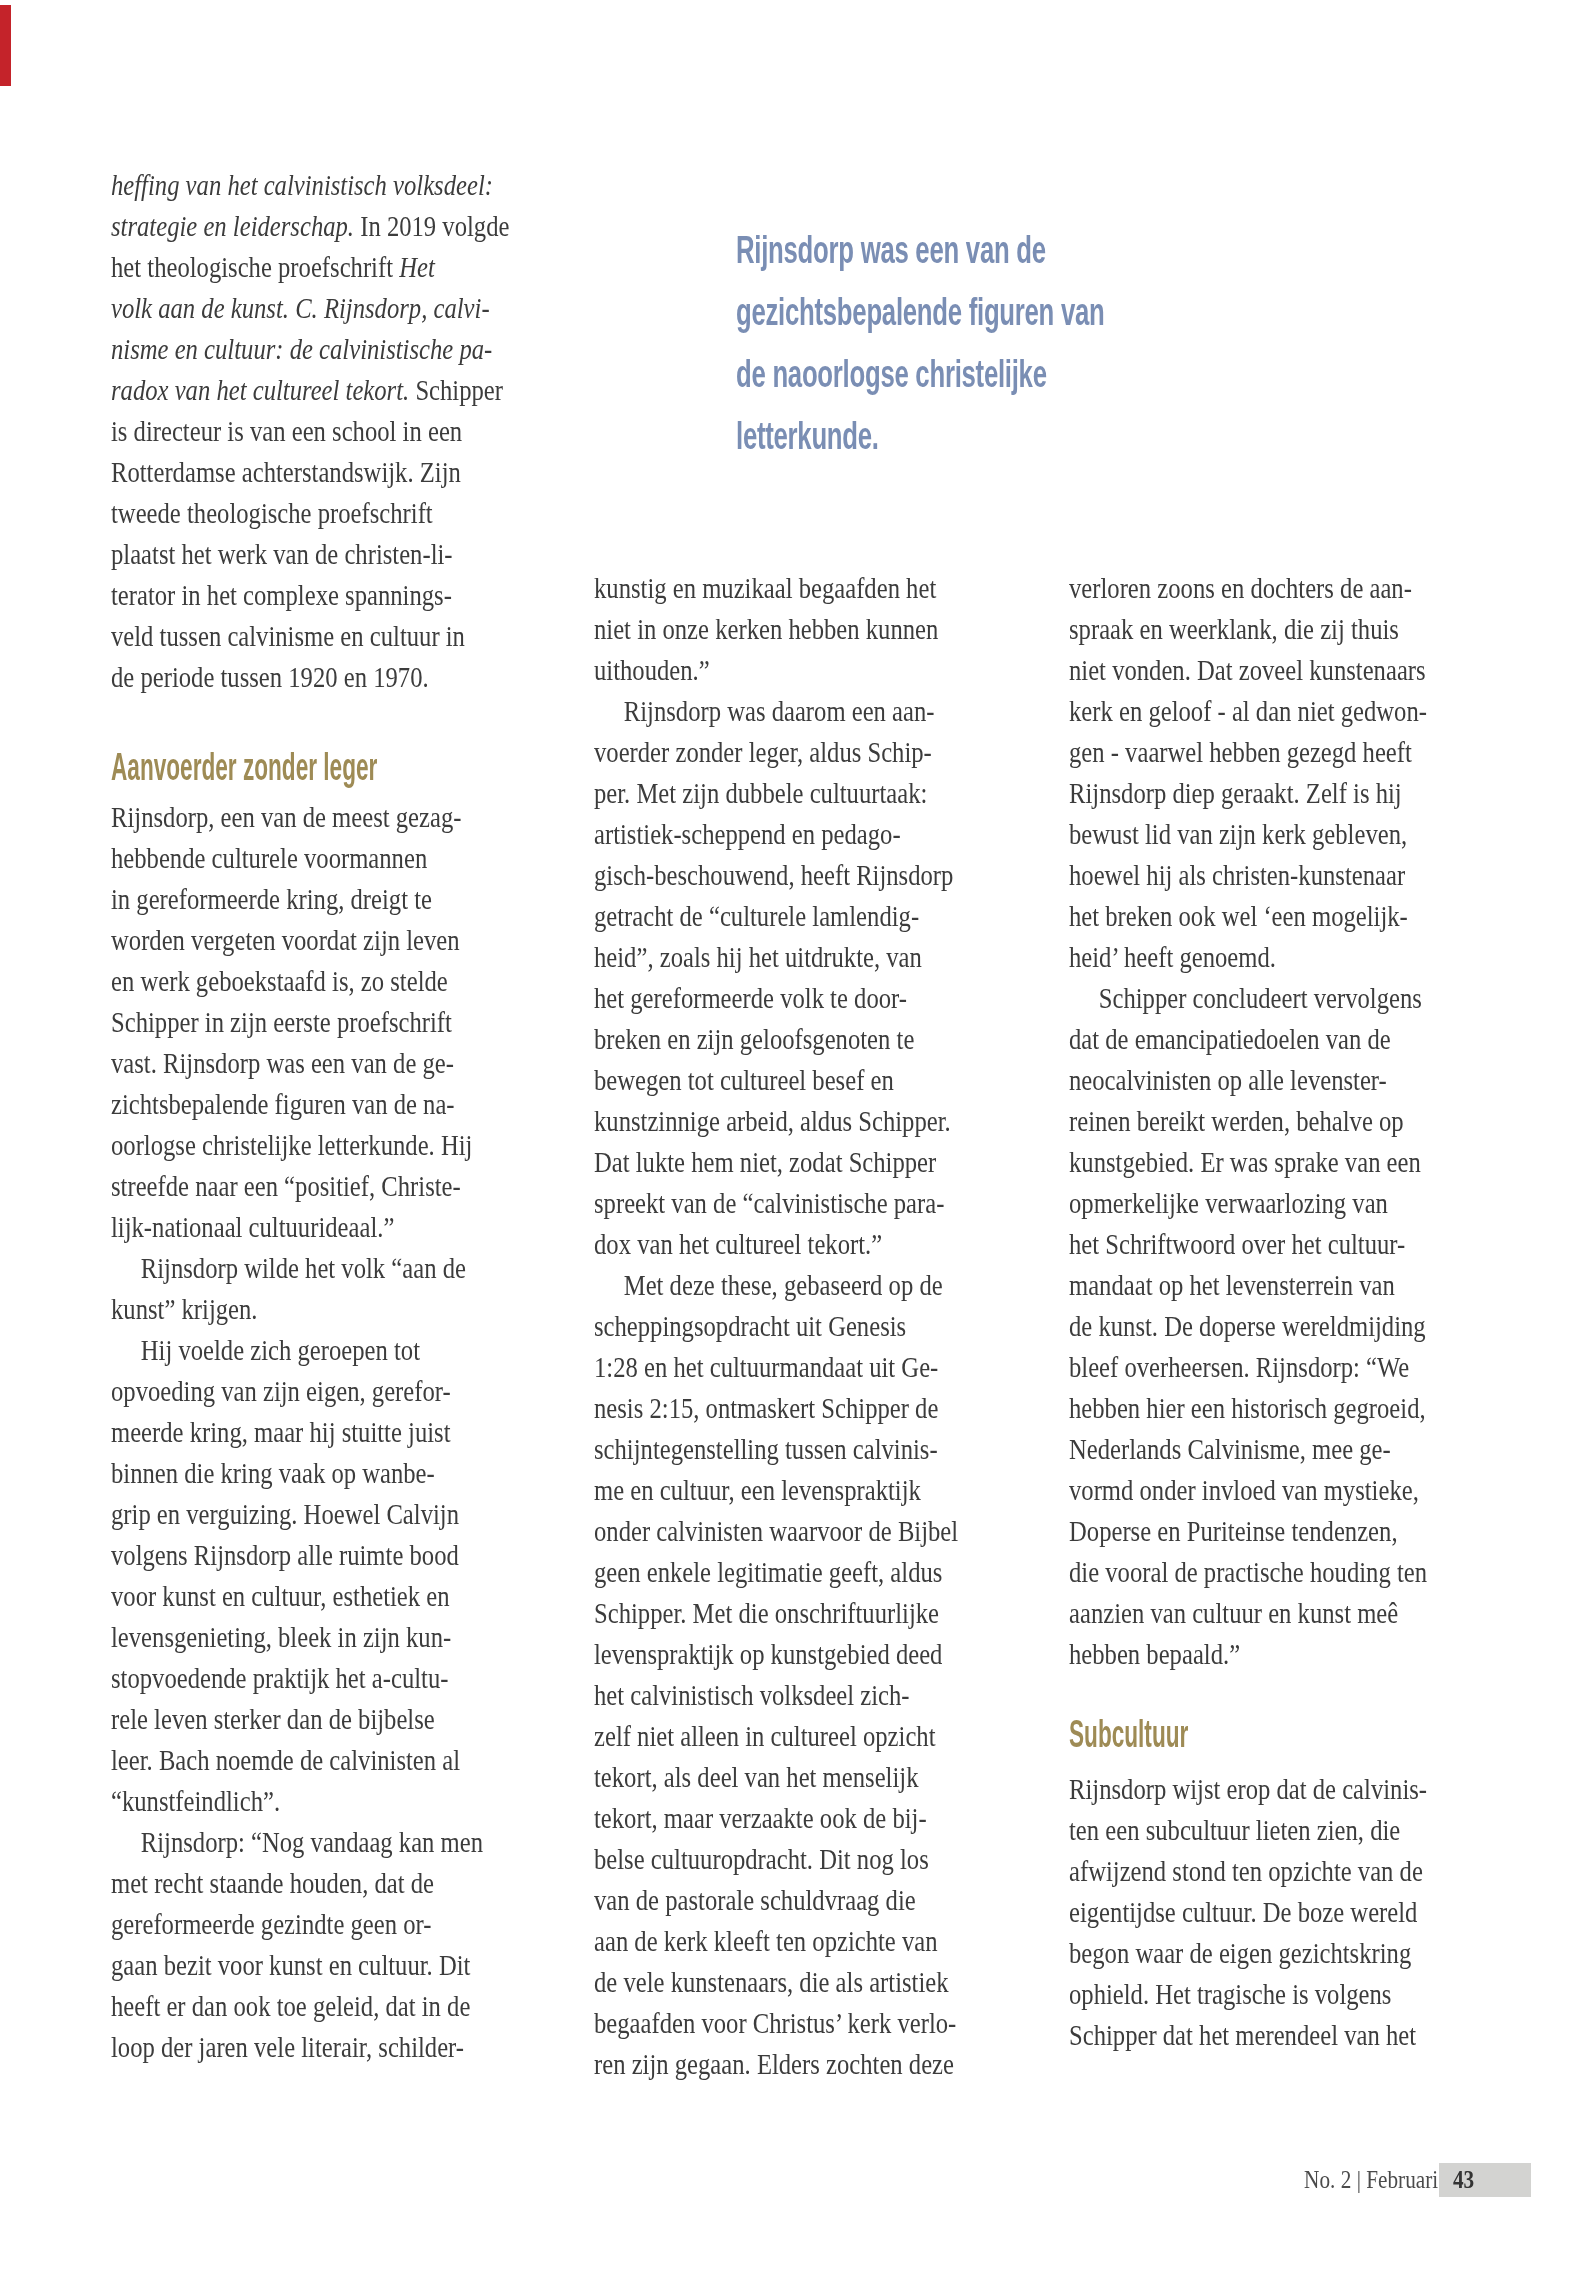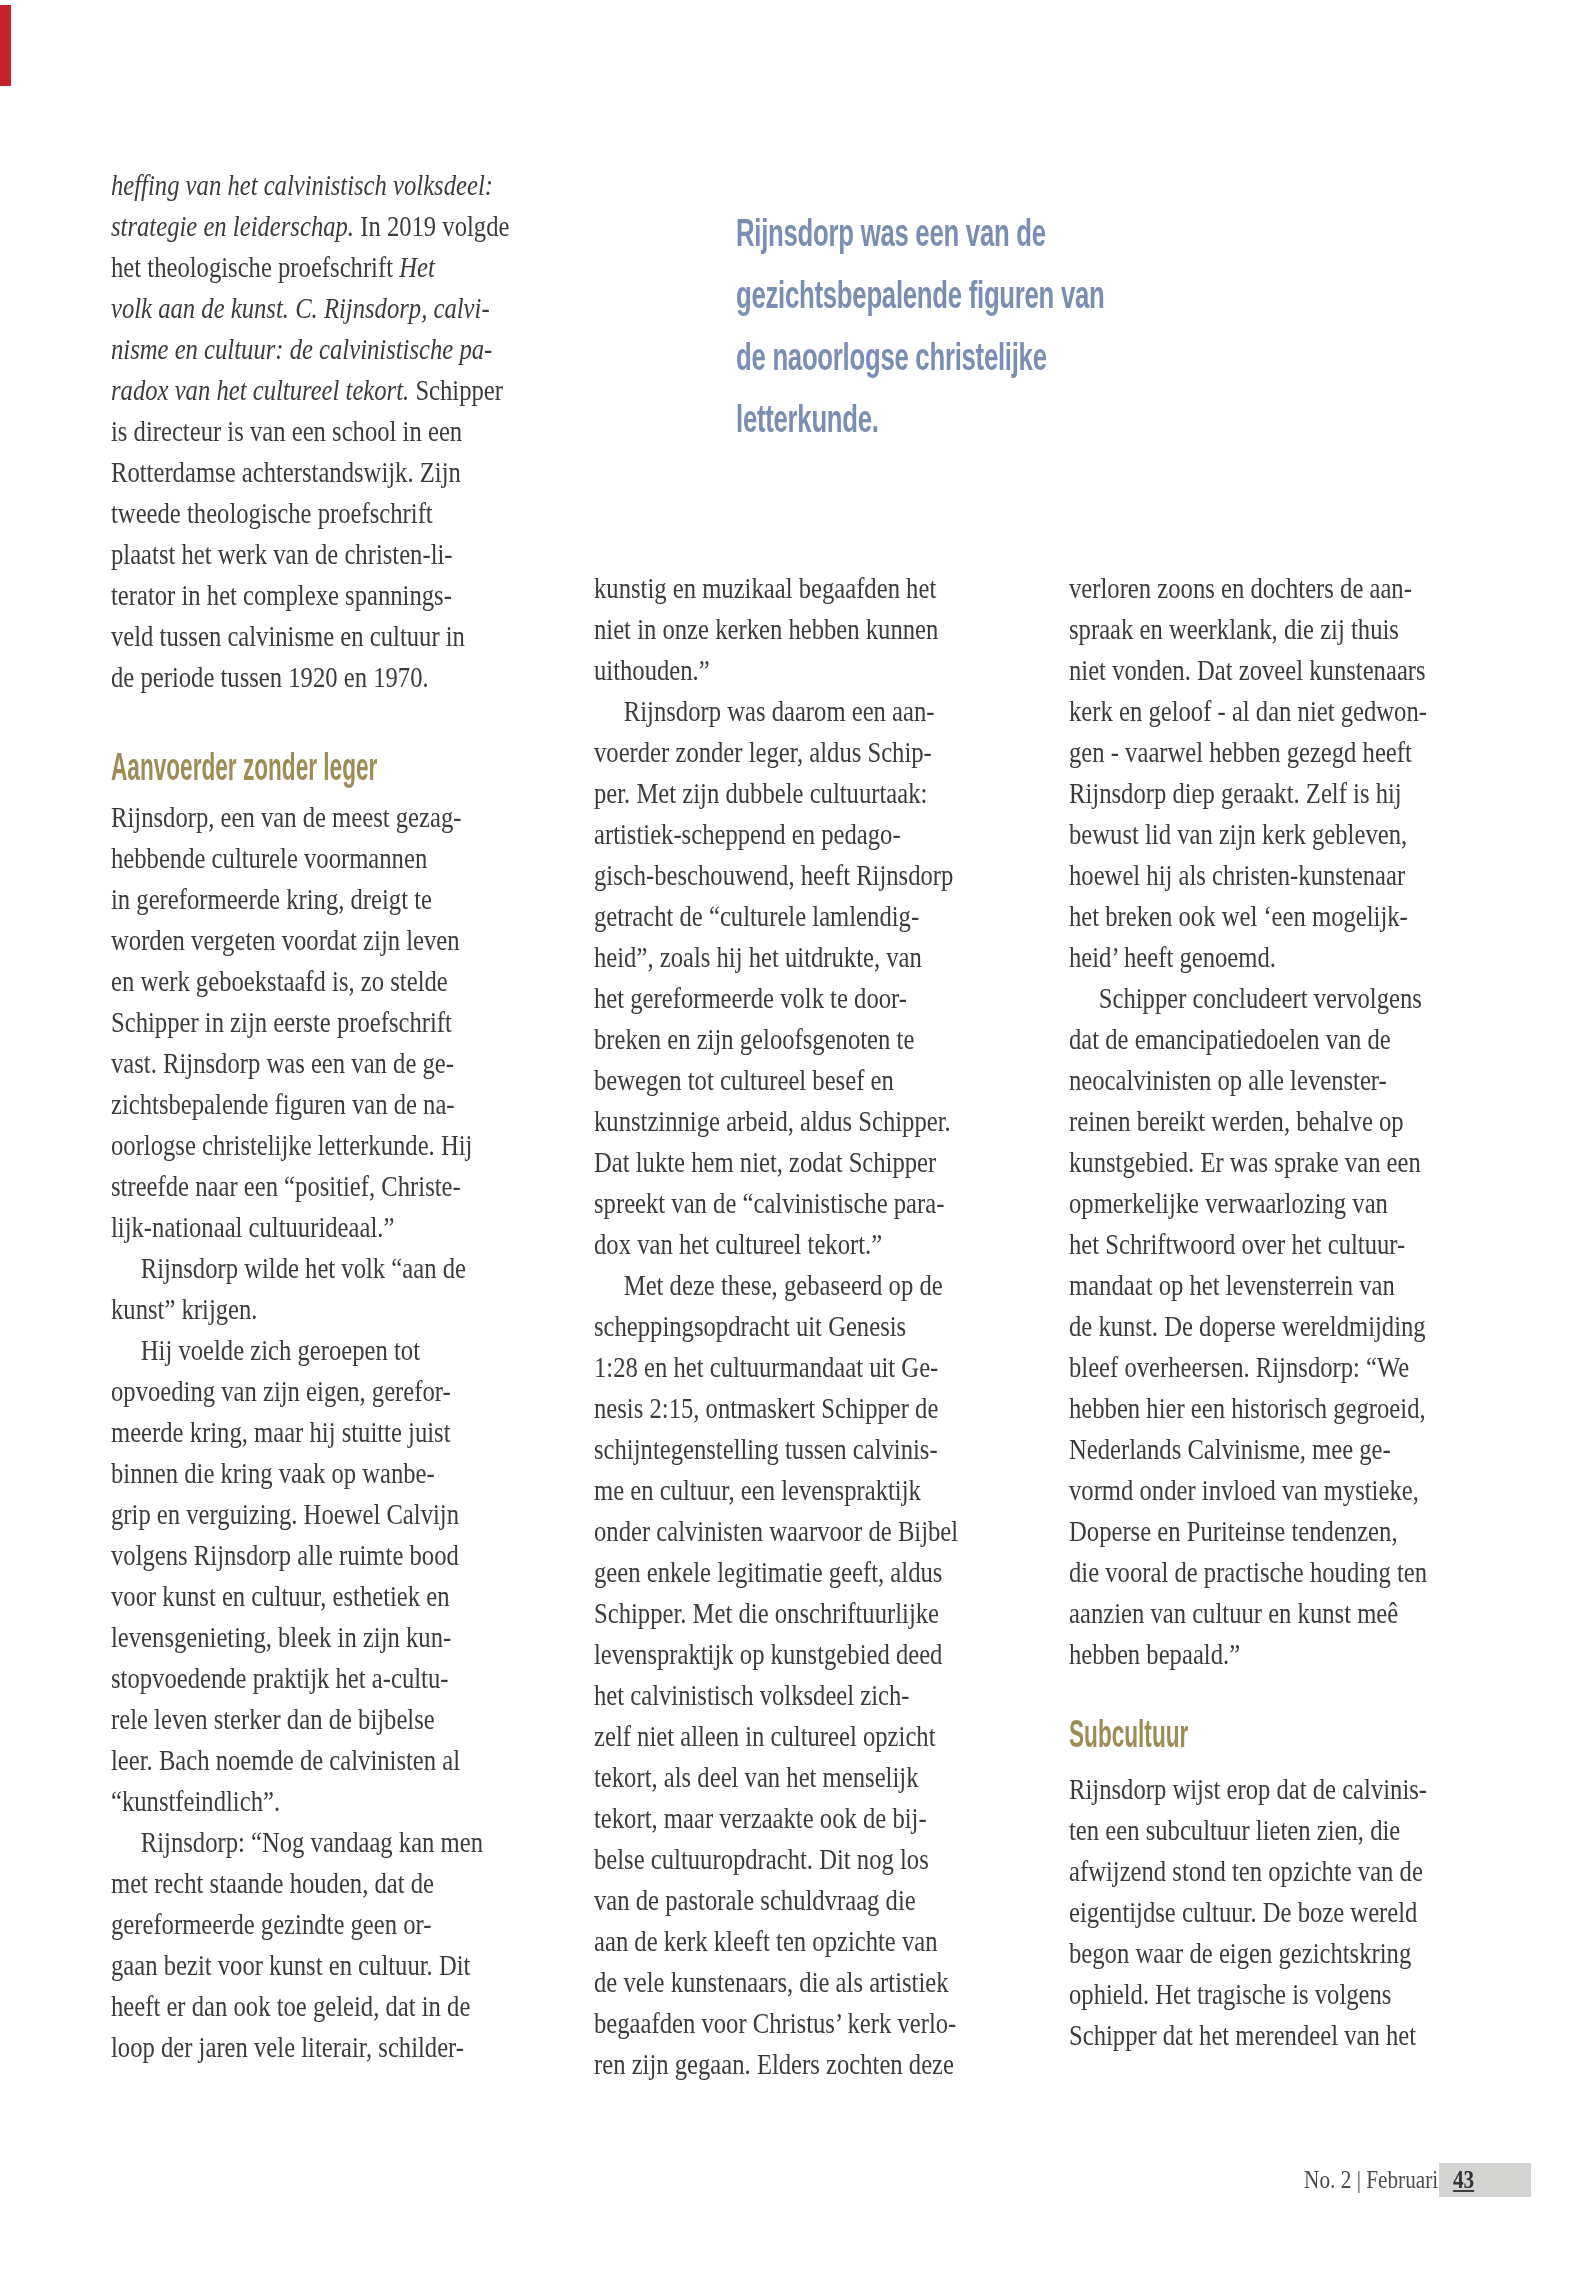--- a/index.html
+++ b/index.html
@@ -16,30 +16,30 @@
   h2.sect{font-family:"Liberation Sans",sans-serif;font-weight:bold;
           font-size:38px;line-height:52px;margin:0;color:#9e8b55;
           transform:scaleX(0.70);transform-origin:0 50%;white-space:nowrap;
           letter-spacing:0;}
   #col1{left:111px;top:165px;}
   #col1 h2.sect{margin-top:43px;margin-bottom:4.3px;}
   #col2{left:594px;top:568px;}
   #col3{left:1069px;top:568px;}
   #col3 h2.sect{margin-top:33px;margin-bottom:8.6px;}
   
-  #pull-quote{left:736px;top:202px;width:621px;}
+  #pull-quote{left:736px;top:219px;width:621px;}
   #pull-quote .ql{font-family:"Liberation Sans",sans-serif;font-weight:bold;
       font-size:39px;line-height:62px;color:#7a8eb4;white-space:nowrap;
       transform:scaleX(0.66);transform-origin:0 50%;letter-spacing:-0.4px;}
   
   #footer-issue{top:2163px;right:106px;font-size:25px;line-height:34px;
       color:#4b4b4b;white-space:nowrap;transform:scaleX(0.85);
       transform-origin:100% 0;}
   #page-number-box{left:1439px;top:2163px;width:92px;height:34px;
-      background:#d3d3d1;text-decoration:underline;}
+      background:#d3d3d1;}
   #page-number-box span{display:block;padding-left:16.4px;font-size:25px;
       line-height:34px;color:#333333;font-weight:bold;transform:scaleX(0.85);
       transform-origin:0 0;}
 </style>
 </head>
 <body>
 
 <div id="red-bar" class="abs"></div>
 
 <div id="pull-quote" class="abs">

